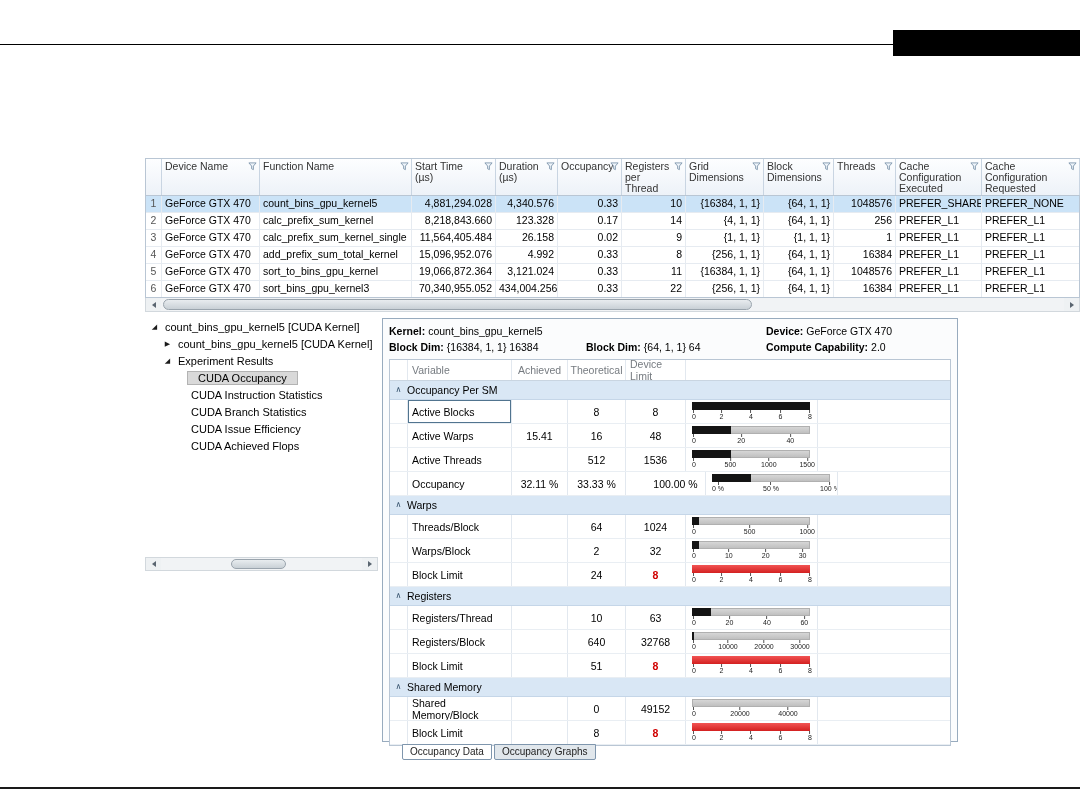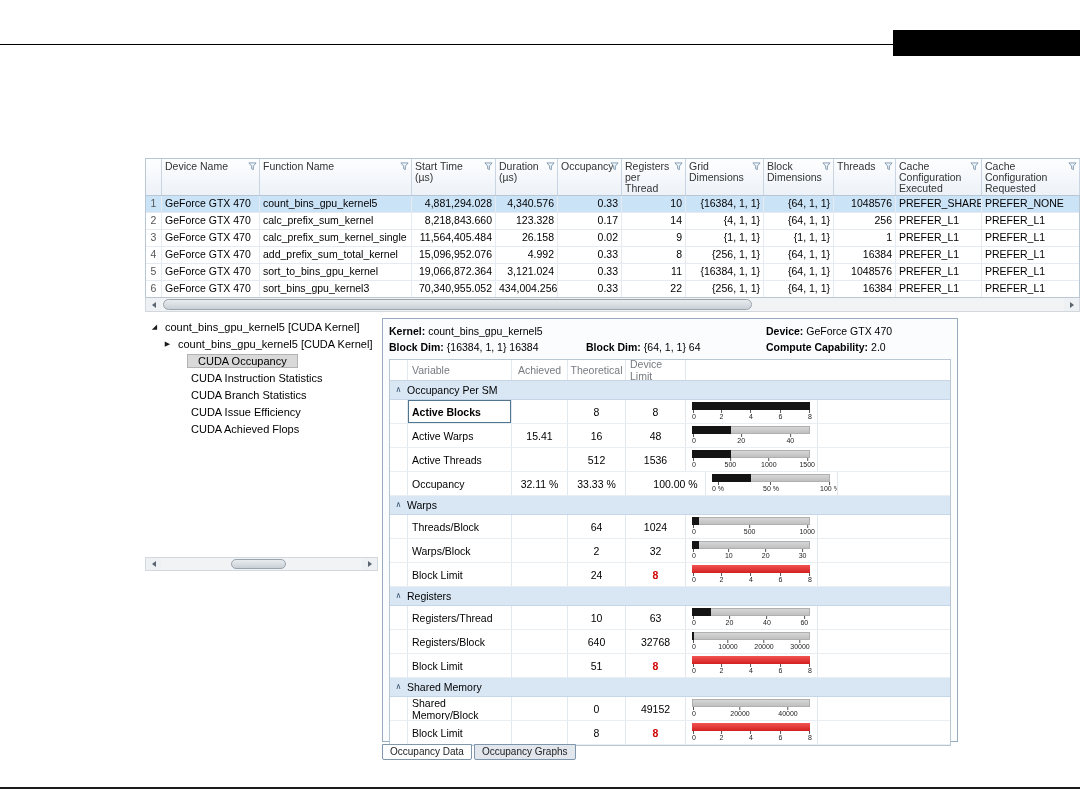--- a/index.html
+++ b/index.html
@@ -63,35 +63,35 @@
   .vrow{display:flex;height:23px;align-items:stretch;border-bottom:1px solid #e9eef3;background:#fff;}
   .vrow.vhead{height:20px;border-bottom:1px solid #c9d5e1;}
   .vcell{box-sizing:border-box;display:flex;align-items:center;border-right:1px solid #e2e8ef;
          padding:0 4px;flex:0 0 auto;overflow:hidden;}
   .vcell:last-child{border-right:none;}
   .vcell.num{justify-content:center;}
   .vcell.fx{flex:1 1 auto;}
   .vcell.red{color:#d00000;font-weight:bold;}
   .vhead .vcell{justify-content:center;color:#767b80;}
   .vhead .vcell.vl{justify-content:flex-start;}
-  .vcell.focus{box-shadow:inset 0 0 0 1px #51748f;background:#fff;font-weight:bold;}
+  .vcell.focus{box-shadow:inset 0 0 0 1px #51748f;background:#fff;}
   .secrow{display:flex;align-items:center;height:18px;background:#d9e7f5;
           border-bottom:1px solid #c5d6e8;font-size:10.5px;}
   .chev{width:17px;flex:0 0 17px;text-align:center;font-size:8px;color:#33506b;line-height:8px;}
 
   .barwrap{width:118px;position:relative;margin-left:2px;}
   .bartrack{height:8px;background:linear-gradient(#dadada,#bcbcbc);box-shadow:inset 0 0 0 1px #b0b0b0;}
   .barfill{height:100%;background:#141414;}
   .barfill.redbar{background:linear-gradient(#f25454,#d32020);}
   .ticks{position:relative;height:12px;}
   .tick{position:absolute;top:0;transform:translateX(-50%);text-align:center;}
   .tmark{display:block;width:1px;height:3px;background:#555;margin:0 auto;}
   .tlab{display:block;font-weight:normal;font-size:7px;line-height:8px;color:#222;white-space:nowrap;}
 
-  .tabs{display:flex;margin-top:2px;}
+  .tabs{display:flex;margin-top:2px;margin-left:20px;}
   .tab{box-sizing:border-box;border:1px solid #7f96ad;padding:1px 7px 2px;font-size:10px;
        background:#e1e7ec;color:#222;margin-right:2px;border-radius:0 0 2px 2px;}
   .tab.active{background:#fff;}
 </style>
 </head>
 <body>
 
 <div>
   <div class="rule-top"></div>
   <div class="black-box"></div>
@@ -239,20 +239,24 @@
       <div class="tree-panel">
         <div id="tree">
             <div class="titem" style="padding-left: 3px;">
               <span class="texp">◢</span>
               <span class="tlabel">count_bins_gpu_kernel5 [CUDA Kernel]</span>
             </div>
             <div class="titem" style="padding-left: 16px;">
               <span class="texp">▶</span>
               <span class="tlabel">count_bins_gpu_kernel5 [CUDA Kernel]</span>
             </div>
+            <div class="titem" style="padding-left: 16px;">
+              <span class="texp">◢</span>
+              <span class="tlabel">Experiment Results</span>
+            </div>
             <div class="titem" style="padding-left: 29px;">
               <span class="texp"></span>
               <span class="tlabel tlsel">CUDA Occupancy</span>
             </div>
             <div class="titem" style="padding-left: 29px;">
               <span class="texp"></span>
               <span class="tlabel">CUDA Instruction Statistics</span>
             </div>
             <div class="titem" style="padding-left: 29px;">
               <span class="texp"></span>

